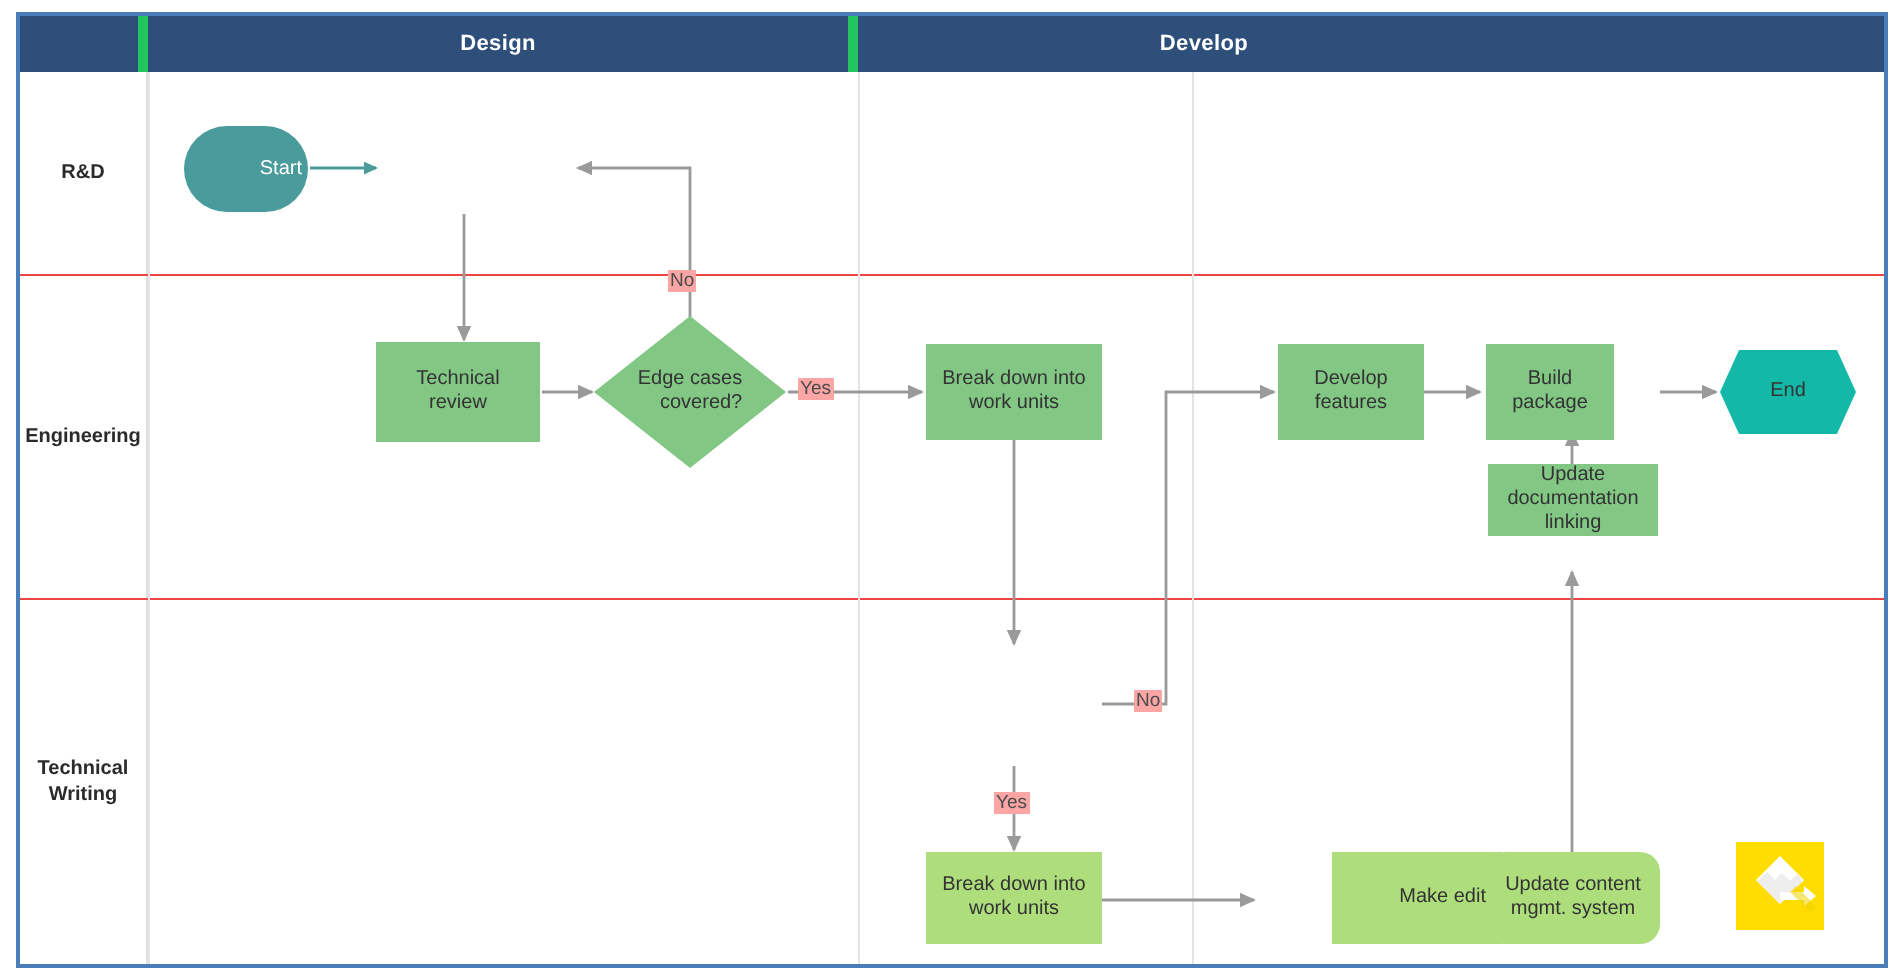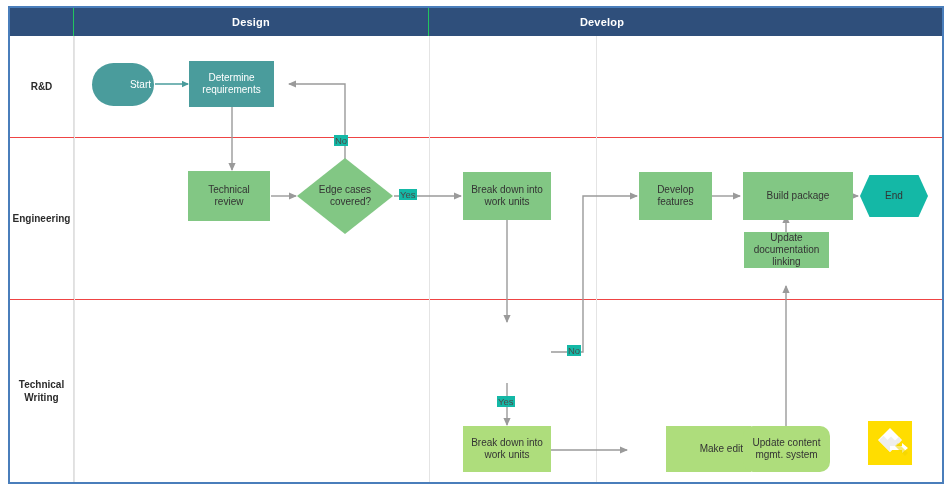--- a/index.html
+++ b/index.html
@@ -38,21 +38,21 @@
   }
   .hdr-cell {
     height: 100%;
     display: flex;
     align-items: center;
     justify-content: center;
     color: #ffffff;
     font-size: 11px;
     font-weight: bold;
     box-sizing: border-box;
-    border-right: 1px solid #22c55e;
+    border-right: 5px solid #22c55e;
     letter-spacing: .2px;
   }
   .hdr-cell:last-child { border-right: none; }
 
   
   .lane-row {
     position: absolute;
     left: 0;
     width: 100%;
     box-sizing: border-box;
@@ -124,21 +124,21 @@
     position: absolute; left: 0; top: 0; width: 100%; height: 100%;
     display: flex; align-items: center; justify-content: center;
     text-align: right; font-size: 10px; color: #333333; line-height: 1.2;
   }
 
   
   .edge-label {
     position: absolute;
     font-size: 9.5px;
     color: #4A4A4A;
-    background: #14b8a6;
+    background: #fca5a5;
     padding: 0 1px;
     white-space: nowrap;
   }
 
   
   #logo {
     position: absolute;
     left: 868px;
     top: 421px;
     width: 44px;
@@ -224,26 +224,20 @@
 
   <div class="edge-label" style="left:334px; top:135px;">No</div>
   <div class="edge-label" style="left:399px; top:189px;">Yes</div>
   <div class="edge-label" style="left:567px; top:345px;">No</div>
   <div class="edge-label" style="left:497px; top:396px;">Yes</div>
 
   <div class="node n-teal-r" style="left:92px; top:63px; width:62px; height:43px;">
     <span class="txt">Start</span>
   </div>
 
-  <div class="node n-teal" style="left:189px; top:61px; width:85px; height:46px;">
-    <span class="txt">
-      <span>Determine</span><br>
-      <span>requirements</span>
-    </span>
-  </div>
 
   <div class="node n-green" style="left:188px; top:171px; width:82px; height:50px;">
     <span class="txt">
       <span>Technical</span><br>
       <span>review</span>
     </span>
   </div>
 
   <div class="diamond-wrap" style="left:297px; top:158px; width:96px; height:76px;">
     <svg class="diamond-shape" viewBox="0 0 96 76" preserveAspectRatio="none">
@@ -264,21 +258,21 @@
     </span>
   </div>
 
   <div class="node n-green" style="left:639px; top:172px; width:73px; height:48px;">
     <span class="txt">
       <span>Develop</span><br>
       <span>features</span>
     </span>
   </div>
 
-  <div class="node n-green" style="left:743px; top:172px; width:110px; height:48px;">
+  <div class="node n-green" style="left:743px; top:172px; width:64px; height:48px;">
     <span class="txt">Build package</span>
   </div>
 
   <div class="node n-hex-green" style="left:860px; top:175px; width:68px; height:42px;">
     <span class="txt">End</span>
   </div>
 
   <div class="node n-green" style="left:744px; top:232px; width:85px; height:36px;">
     <span class="txt">
       <span>Update</span><br>

